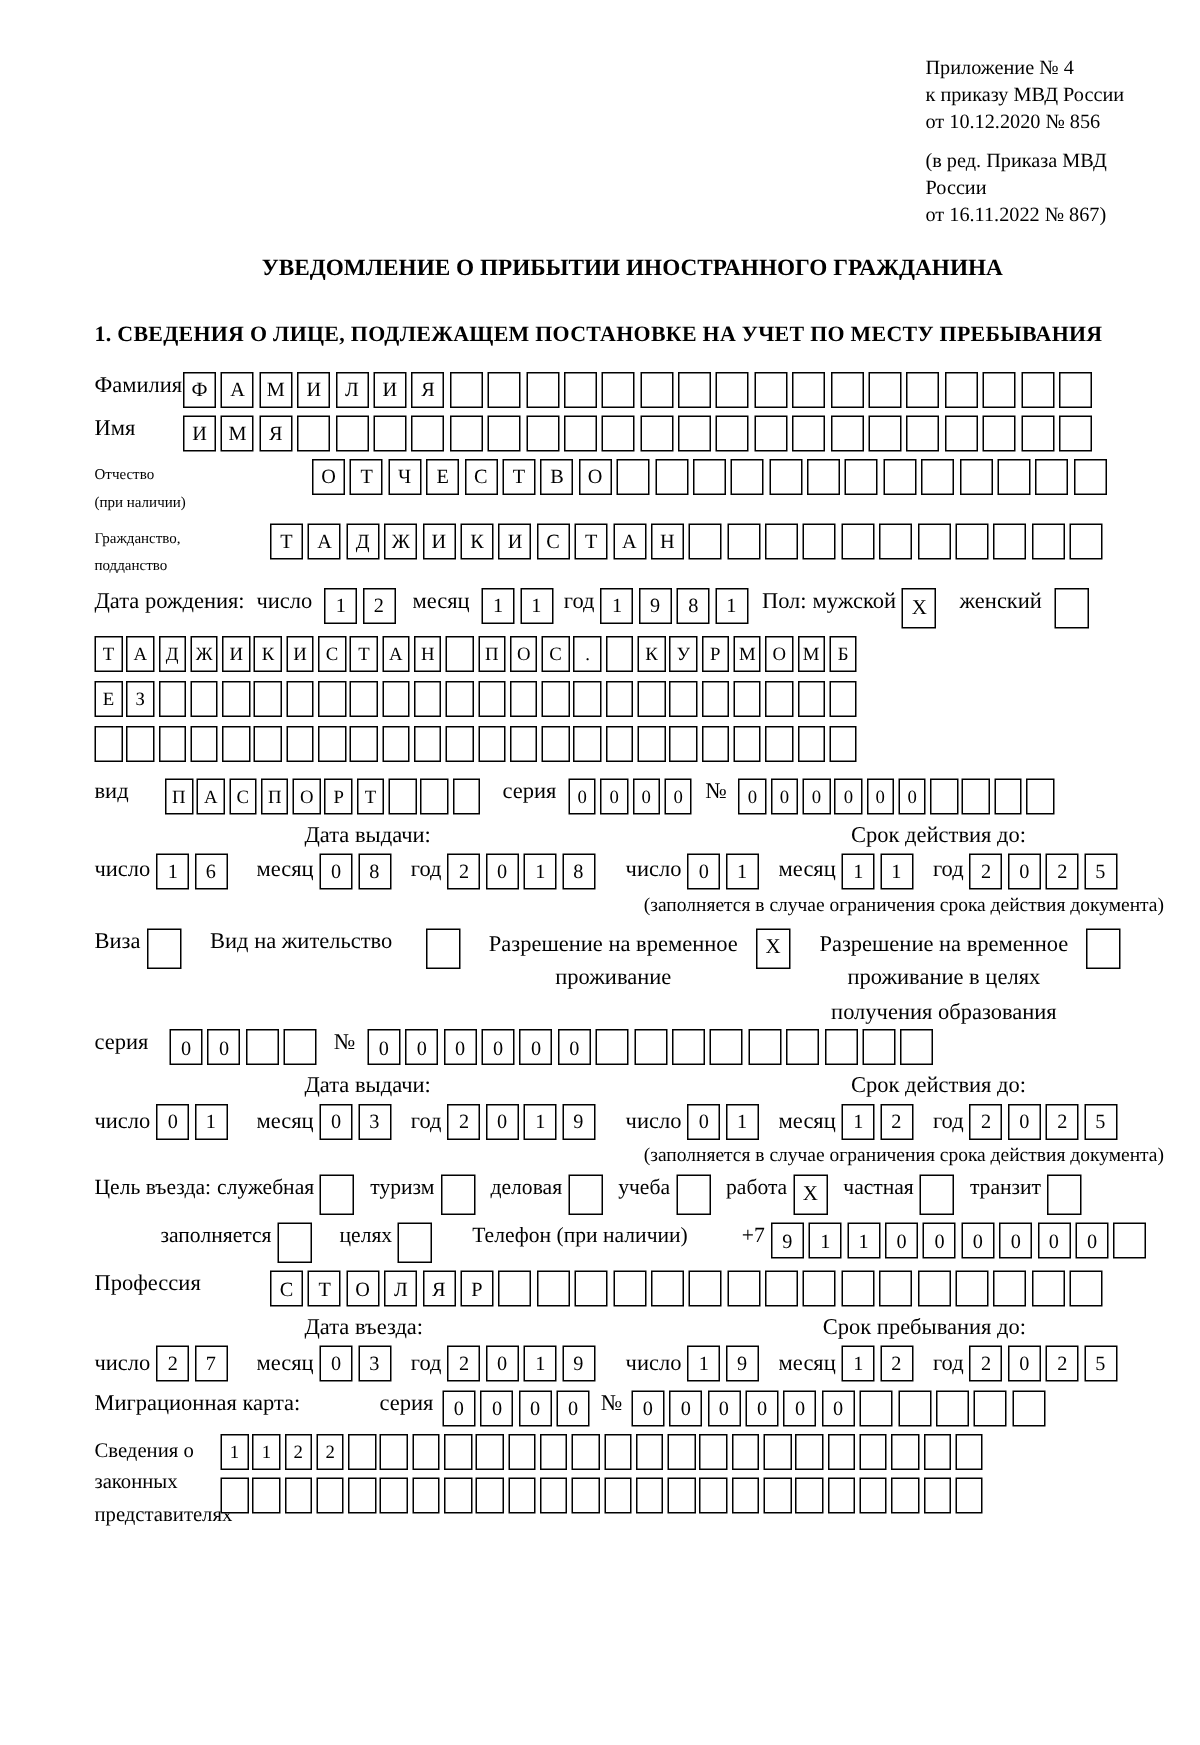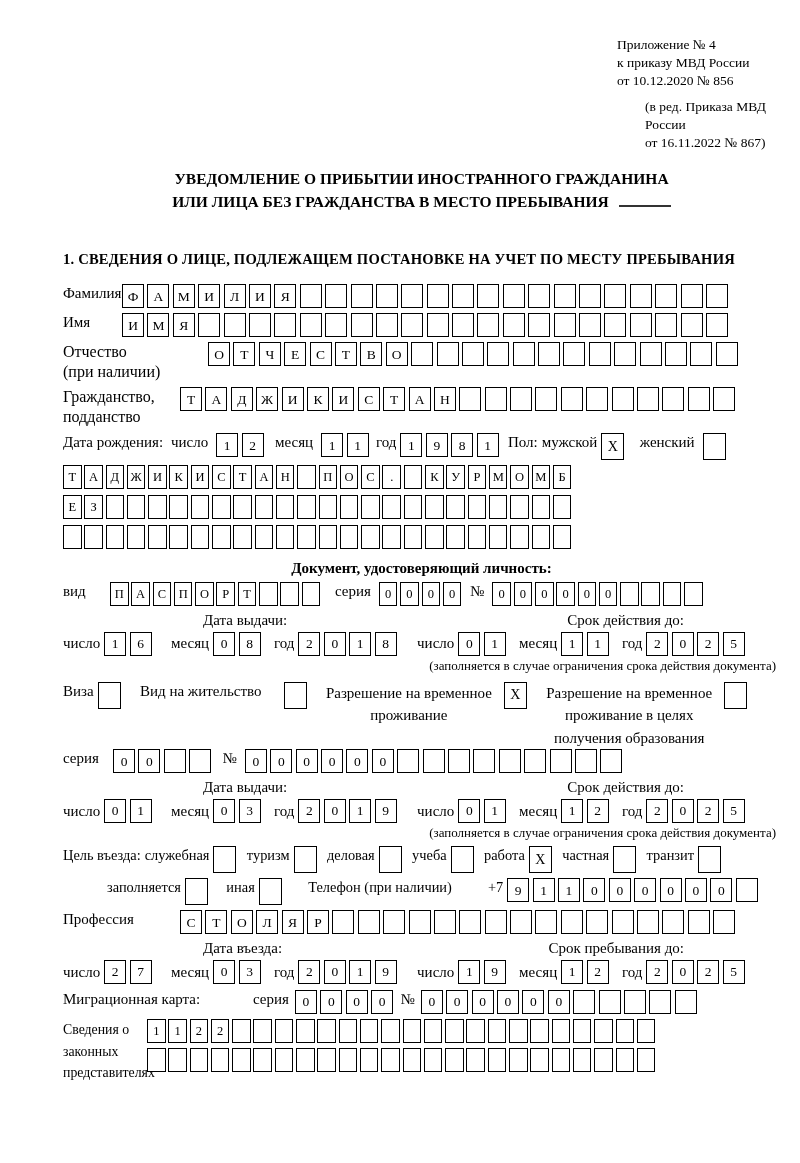--- a/index.html
+++ b/index.html
@@ -5,30 +5,30 @@
   html,body{margin:0;padding:0;background:#fff;}
   .page{
     width:800px;height:1163px;box-sizing:border-box;
     padding:36px 20px 0 63px;overflow:hidden;position:relative;
     background:#fff;color:#000;
     font-family:"Liberation Serif","DejaVu Serif",serif;
     font-size:15px;line-height:1.25;
   }
   
   .hdr{margin-left:554px;font-size:13.5px;line-height:1.35;}
-  .hdr2{margin-top:7px;margin-left:28px;}
+  .hdr2{margin-top:7px;}
   .forma{font-weight:bold;margin-top:14px;margin-right:30px;text-align:right;font-size:15px;letter-spacing:.5px;}
   .title{text-align:center;font-weight:bold;font-size:15.5px;margin-top:16px;line-height:1.45;}
   .uline{display:inline-block;width:52px;border-bottom:2px solid #333;margin-left:10px;vertical-align:baseline;}
-  .sec{font-weight:bold;font-size:14.6px;margin-top:37px;margin-bottom:16px;letter-spacing:.2px;}
+  .sec{font-weight:bold;font-size:14.6px;margin-top:23px;margin-bottom:16px;letter-spacing:.2px;}
   
   .row{display:flex;margin-bottom:5px;}
   .row.top{align-items:flex-start;}
   .lbl{flex-shrink:0;}
-  .lbl .l2{font-size:16px;}
+  .lbl .l2{font-size:10px;}
   .word{flex-shrink:0;}
   
   .boxes{display:inline-flex;flex-shrink:0;}
   .cell{
     display:inline-flex;align-items:center;justify-content:center;
     width:20px;height:22px;border:1.6px solid #000;margin-right:3.4px;
     font-size:13.5px;line-height:1;background:#fff;
   }
   .sm .cell{width:16.5px;margin-right:2.8px;font-size:12.5px;}
   .checkbox-row .cell{width:21px;height:25px;font-size:14px;}
@@ -69,23 +69,20 @@
     <div>от 10.12.2020 № 856</div>
     <div class="hdr2">
       <div>(в ред. Приказа МВД России</div>
       <div>от 16.11.2022 № 867)</div>
     </div>
   </div>
 
 
   <div class="title">
     <div>УВЕДОМЛЕНИЕ О ПРИБЫТИИ ИНОСТРАННОГО ГРАЖДАНИНА</div>
-    <div>
-      <span>ИЛИ ЛИЦА БЕЗ ГРАЖДАНСТВА В МЕСТО ПРЕБЫВАНИЯ</span><span class="uline"></span>
-    </div>
   </div>
 
   <div class="sec">1. СВЕДЕНИЯ О ЛИЦЕ, ПОДЛЕЖАЩЕМ ПОСТАНОВКЕ НА УЧЕТ ПО МЕСТУ ПРЕБЫВАНИЯ</div>
 
   <div class="row">
     <span class="lbl" style="width:59px">Фамилия</span>
     <span class="boxes">
         <span class="cell">Ф</span>
         <span class="cell">А</span>
         <span class="cell">М</span>
@@ -320,21 +317,20 @@
           <span class="cell"></span>
           <span class="cell"></span>
           <span class="cell"></span>
           <span class="cell"></span>
           <span class="cell"></span>
           <span class="cell"></span>
         </div>
     </span>
   </div>
 
-  <div style="text-align:center;font-weight:bold;margin-top:4px;margin-bottom:4px">Документ, удостоверяющий личность:</div>
 
   <div class="row sm">
     <span class="lbl" style="width:47px">вид</span>
     <span class="boxes sm">
         <span class="cell">П</span>
         <span class="cell">А</span>
         <span class="cell">С</span>
         <span class="cell">П</span>
         <span class="cell">О</span>
         <span class="cell">Р</span>
@@ -558,21 +554,21 @@
   </div>
 
   <div class="row purp mt2">
     <span class="gap22"></span>
       <span class="gap22"></span>
     <span class="word">заполняется</span>
     <span class="boxes checkbox-row">
         <span class="cell"></span>
       </span>
       <span class="gap8"></span>
-    <span class="word">иная</span>
+    <span class="word">целях</span>
     <span class="boxes checkbox-row">
         <span class="cell"></span>
       </span>
       <span class="gap16"></span>
     <span class="word">Телефон (при наличии)</span>
       <span class="gap16"></span>
       <span class="gap16"></span>
     <span class="word">+7</span>
     <span class="boxes">
         <span class="cell">9</span>

